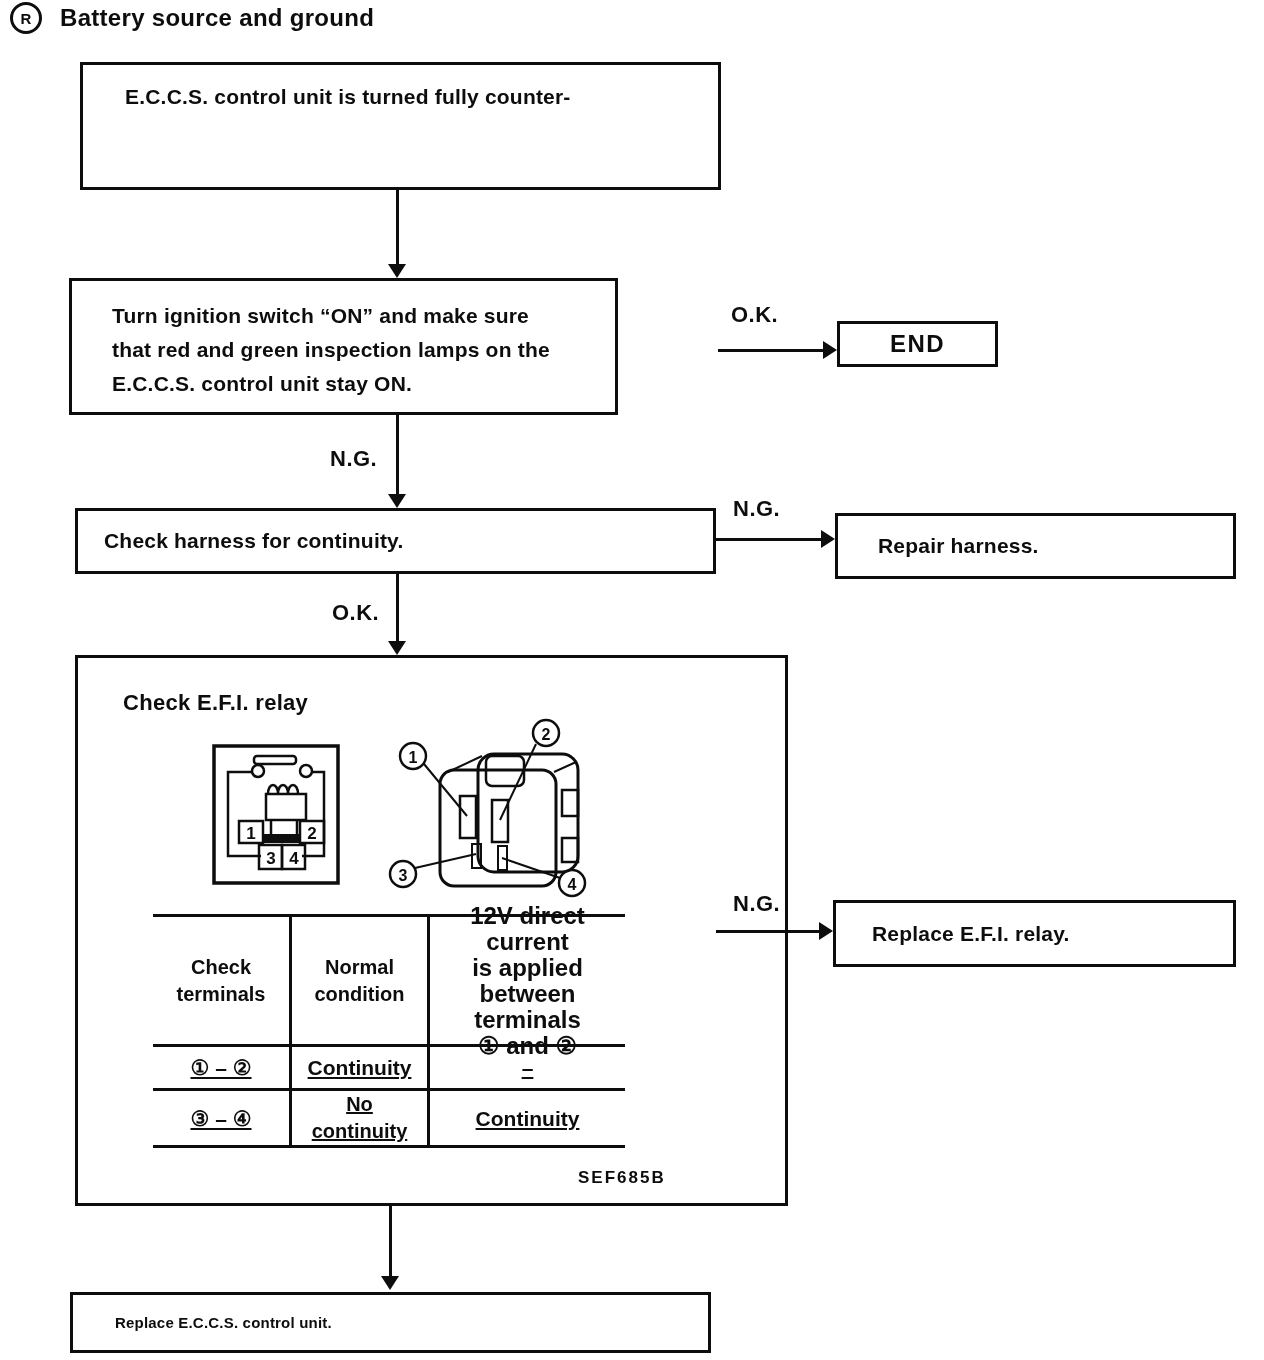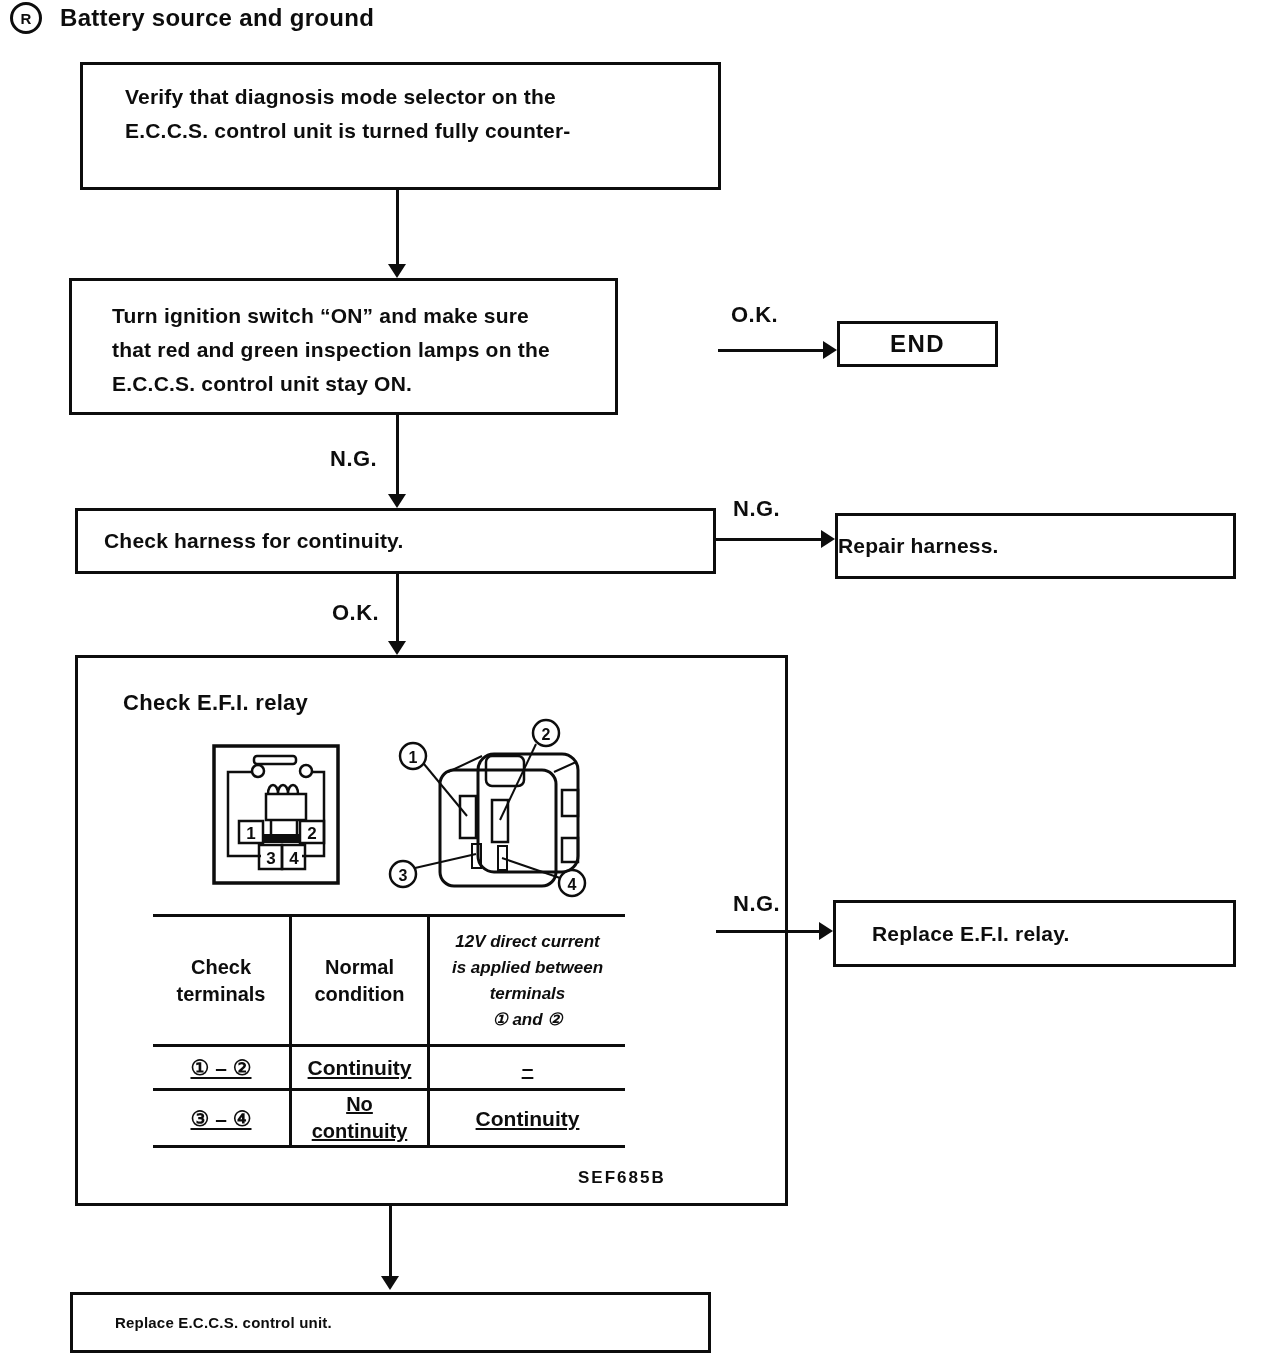--- a/index.html
+++ b/index.html
@@ -15,21 +15,21 @@
   .hdr .title{font-size:24px; font-weight:bold; letter-spacing:0.3px;}
 
   
   .box{position:absolute; border:3px solid #0d0d0d; background:#fff; box-sizing:border-box;}
   .box .ln{font-size:21px; font-weight:bold; line-height:34px; letter-spacing:0.2px; white-space:nowrap;}
   .b-verify{left:80px; top:62px; width:641px; height:128px; padding:15px 10px 0 42px;}
   .b-ignition{left:69px; top:278px; width:549px; height:137px; padding:18px 10px 13px 40px;}
   .b-harness{left:75px; top:508px; width:641px; height:66px; display:flex; align-items:center; padding-left:26px;}
   .b-end{left:837px; top:321px; width:161px; height:46px; display:flex; align-items:center; justify-content:center;
          font-size:24px; font-weight:bold; letter-spacing:1.5px;}
-  .b-repair{left:835px; top:513px; width:401px; height:66px; display:flex; align-items:center; 
+  .b-repair{left:835px; top:513px; width:401px; height:66px; display:flex; align-items:center; padding-left:40px;
          font-size:21px; font-weight:bold; letter-spacing:0.2px;}
   .b-relaybig{left:75px; top:655px; width:713px; height:551px;}
   .b-replrelay{left:833px; top:900px; width:403px; height:67px; display:flex; align-items:center; padding-left:36px;
          font-size:21px; font-weight:bold; letter-spacing:0.2px;}
   .b-replunit{left:70px; top:1292px; width:641px; height:61px; display:flex; align-items:center; padding-left:42px;
          font-size:15px; font-weight:bold; letter-spacing:0.2px;}
 
   
   .vl{position:absolute; width:3px; background:#0d0d0d;}
   .hl{position:absolute; height:3px; background:#0d0d0d;}
@@ -58,38 +58,37 @@
   .schem text{font:bold 17px "Liberation Sans", sans-serif; fill:#0d0d0d; text-anchor:middle; dominant-baseline:central;}
   .relay3d text{font:bold 16px "Liberation Sans", sans-serif; fill:#0d0d0d; text-anchor:middle; dominant-baseline:central;}
 
   .tbl{position:absolute; left:75px; top:256px; width:472px;
        display:grid; grid-template-columns:136px 138px 198px; grid-template-rows:127px 44px 57px;
        border-top:3px solid #0d0d0d; border-bottom:3px solid #0d0d0d;}
   .tbl .c{display:flex; flex-direction:column; align-items:center; justify-content:center;
        text-align:center; font-weight:bold; font-size:20px; line-height:27px; box-sizing:border-box;}
   .tbl .bl{border-left:3px solid #0d0d0d;}
   .tbl .bt{border-top:3px solid #0d0d0d;text-decoration:underline;}
-  .tbl .small{font-size:17px; line-height:26px;font-style:italic;}
+  .tbl .small{font-size:24px; line-height:26px;}
   .tbl .row{flex-direction:row; font-size:21px;}
   .figcode{position:absolute; left:500px; top:510px; font-size:17px; font-weight:bold; letter-spacing:2px;}
 </style>
 </head>
 <body>
 
 <div class="page">
 
   <div class="hdr">
     <span class="badge">
       <span>R</span>
     </span>
     <span class="title">Battery source and ground</span>
   </div>
 
   <div class="box b-verify">
-    <div class="ln">Verify that diagnosis mode selector on the</div>
     <div class="ln">E.C.C.S. control unit is turned fully counter-</div>
   </div>
 
   <div class="vl cA"></div>
   <div class="ah-d cAh"></div>
 
   <div class="box b-ignition">
     <div class="ln">Turn ignition switch “ON” and make sure</div>
     <div class="ln">that red and green inspection lamps on the</div>
     <div class="ln">E.C.C.S. control unit stay ON.</div>

